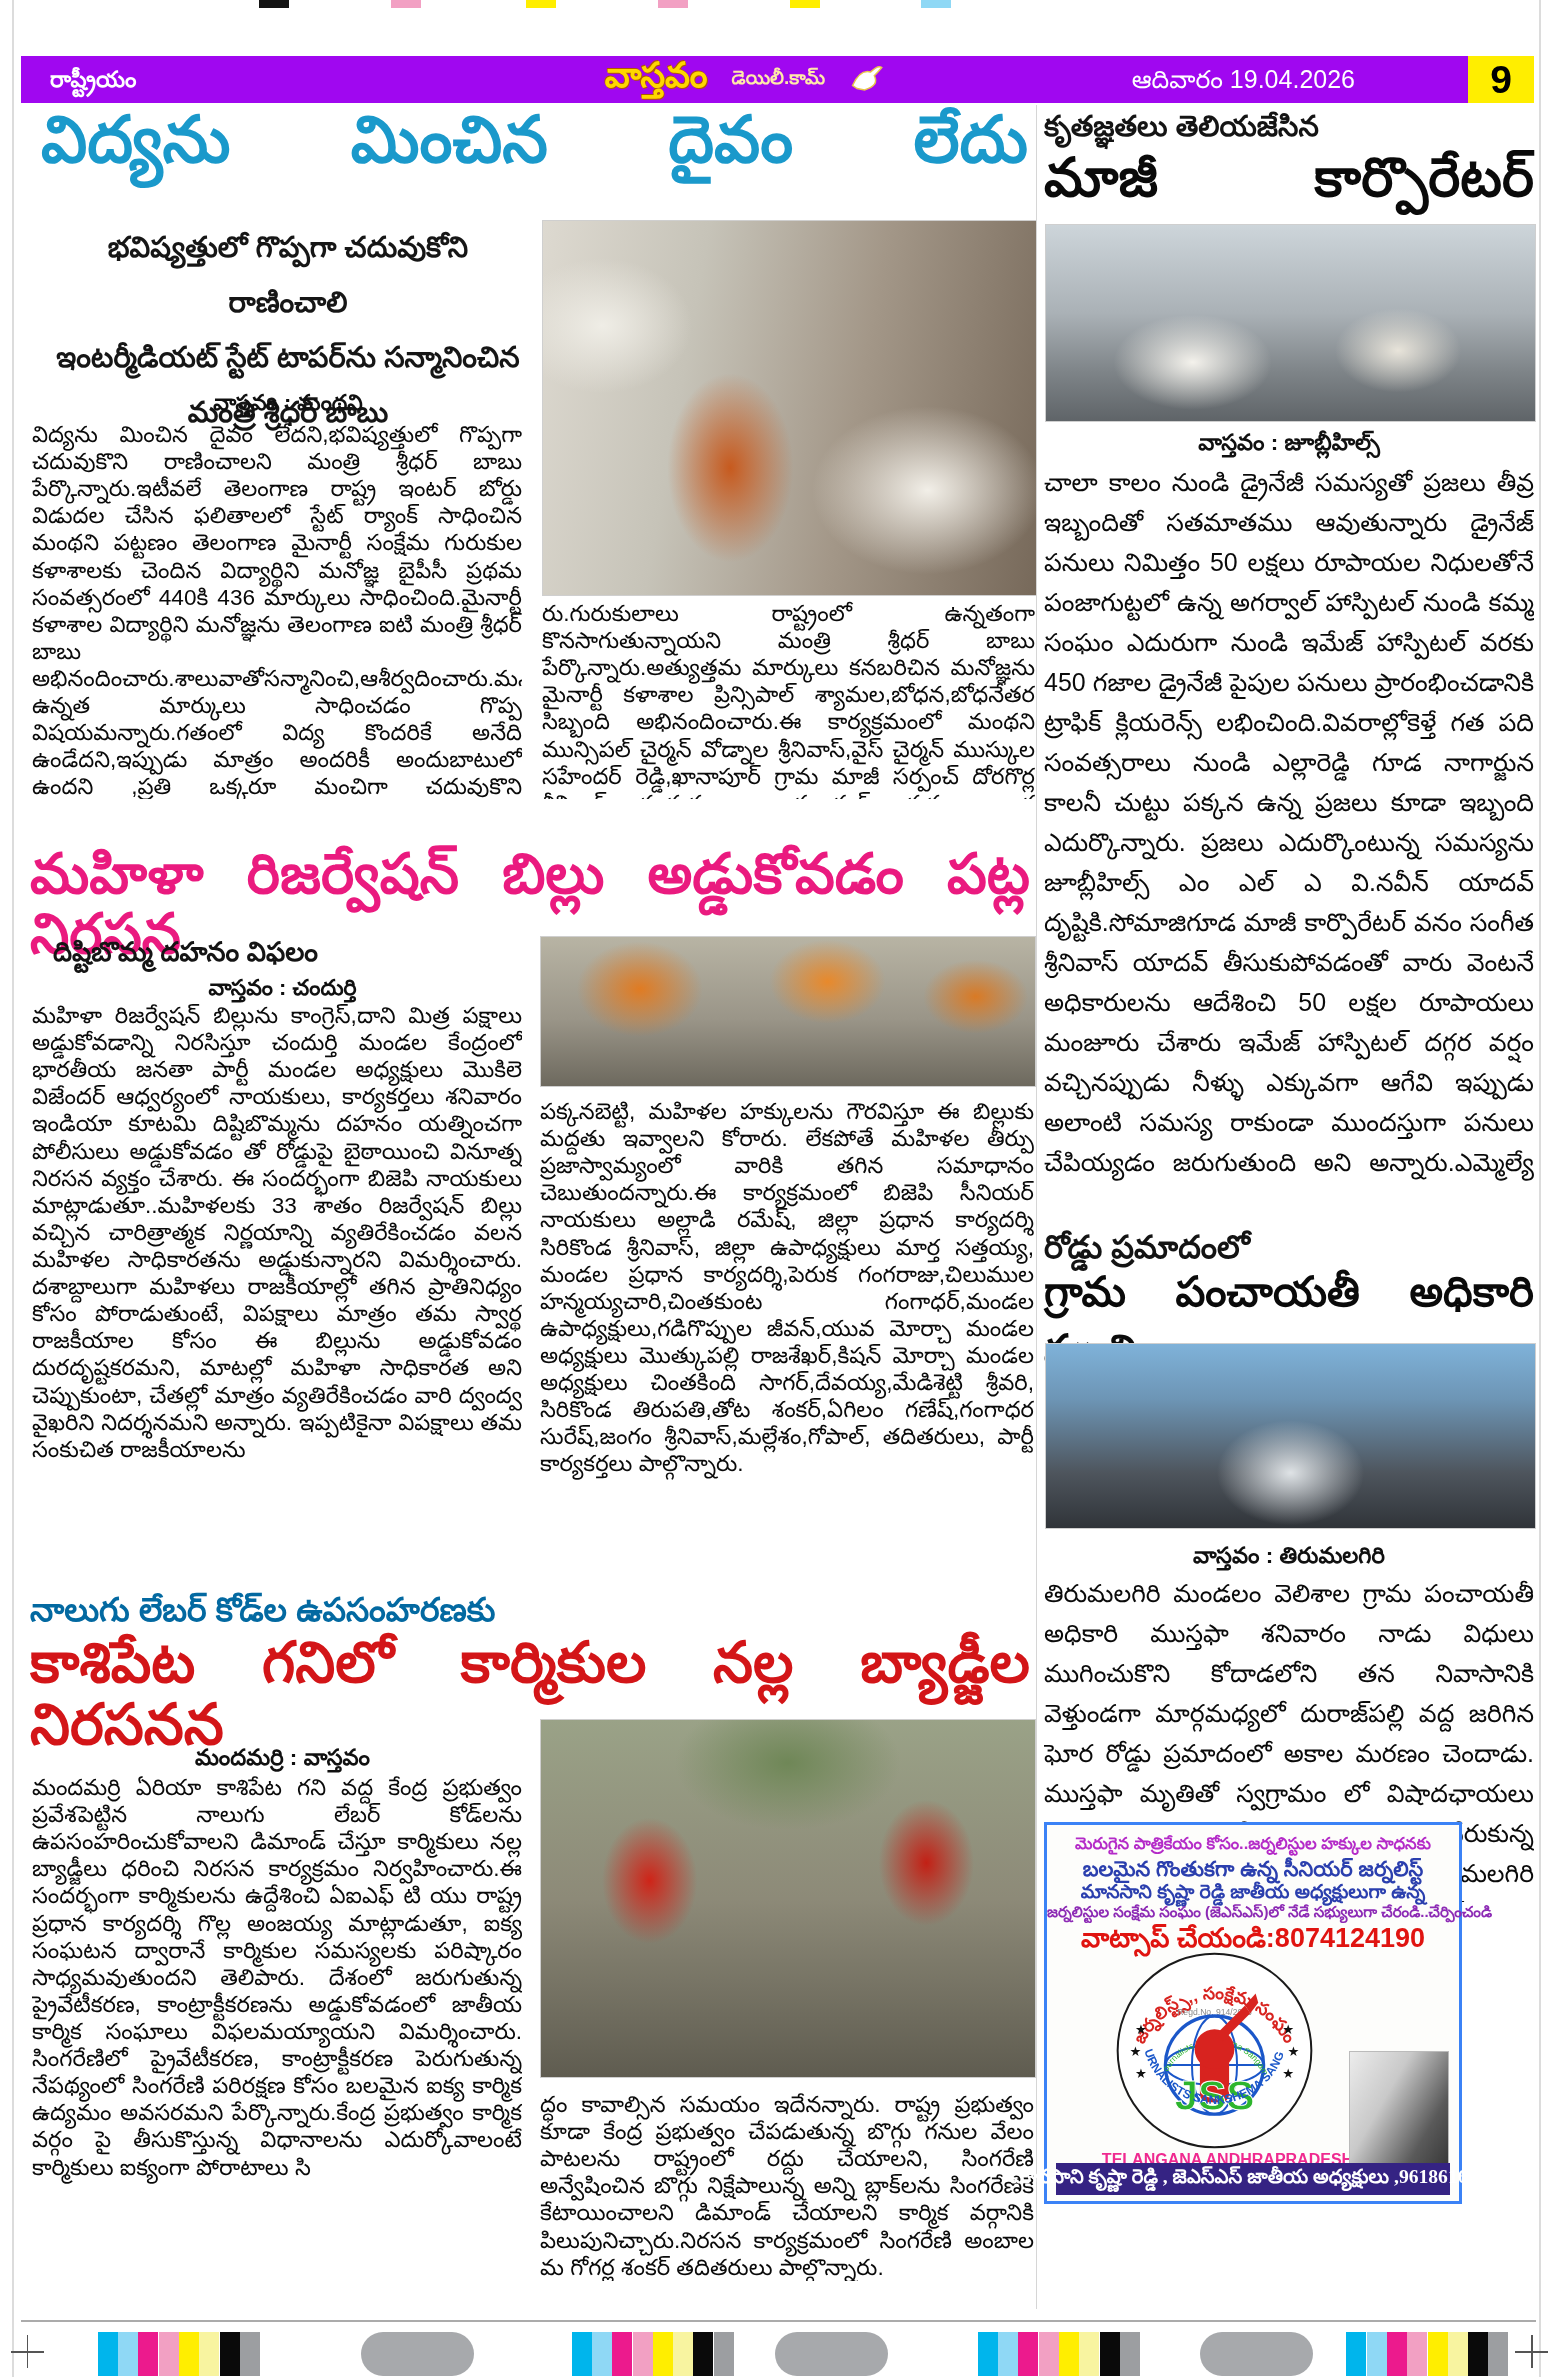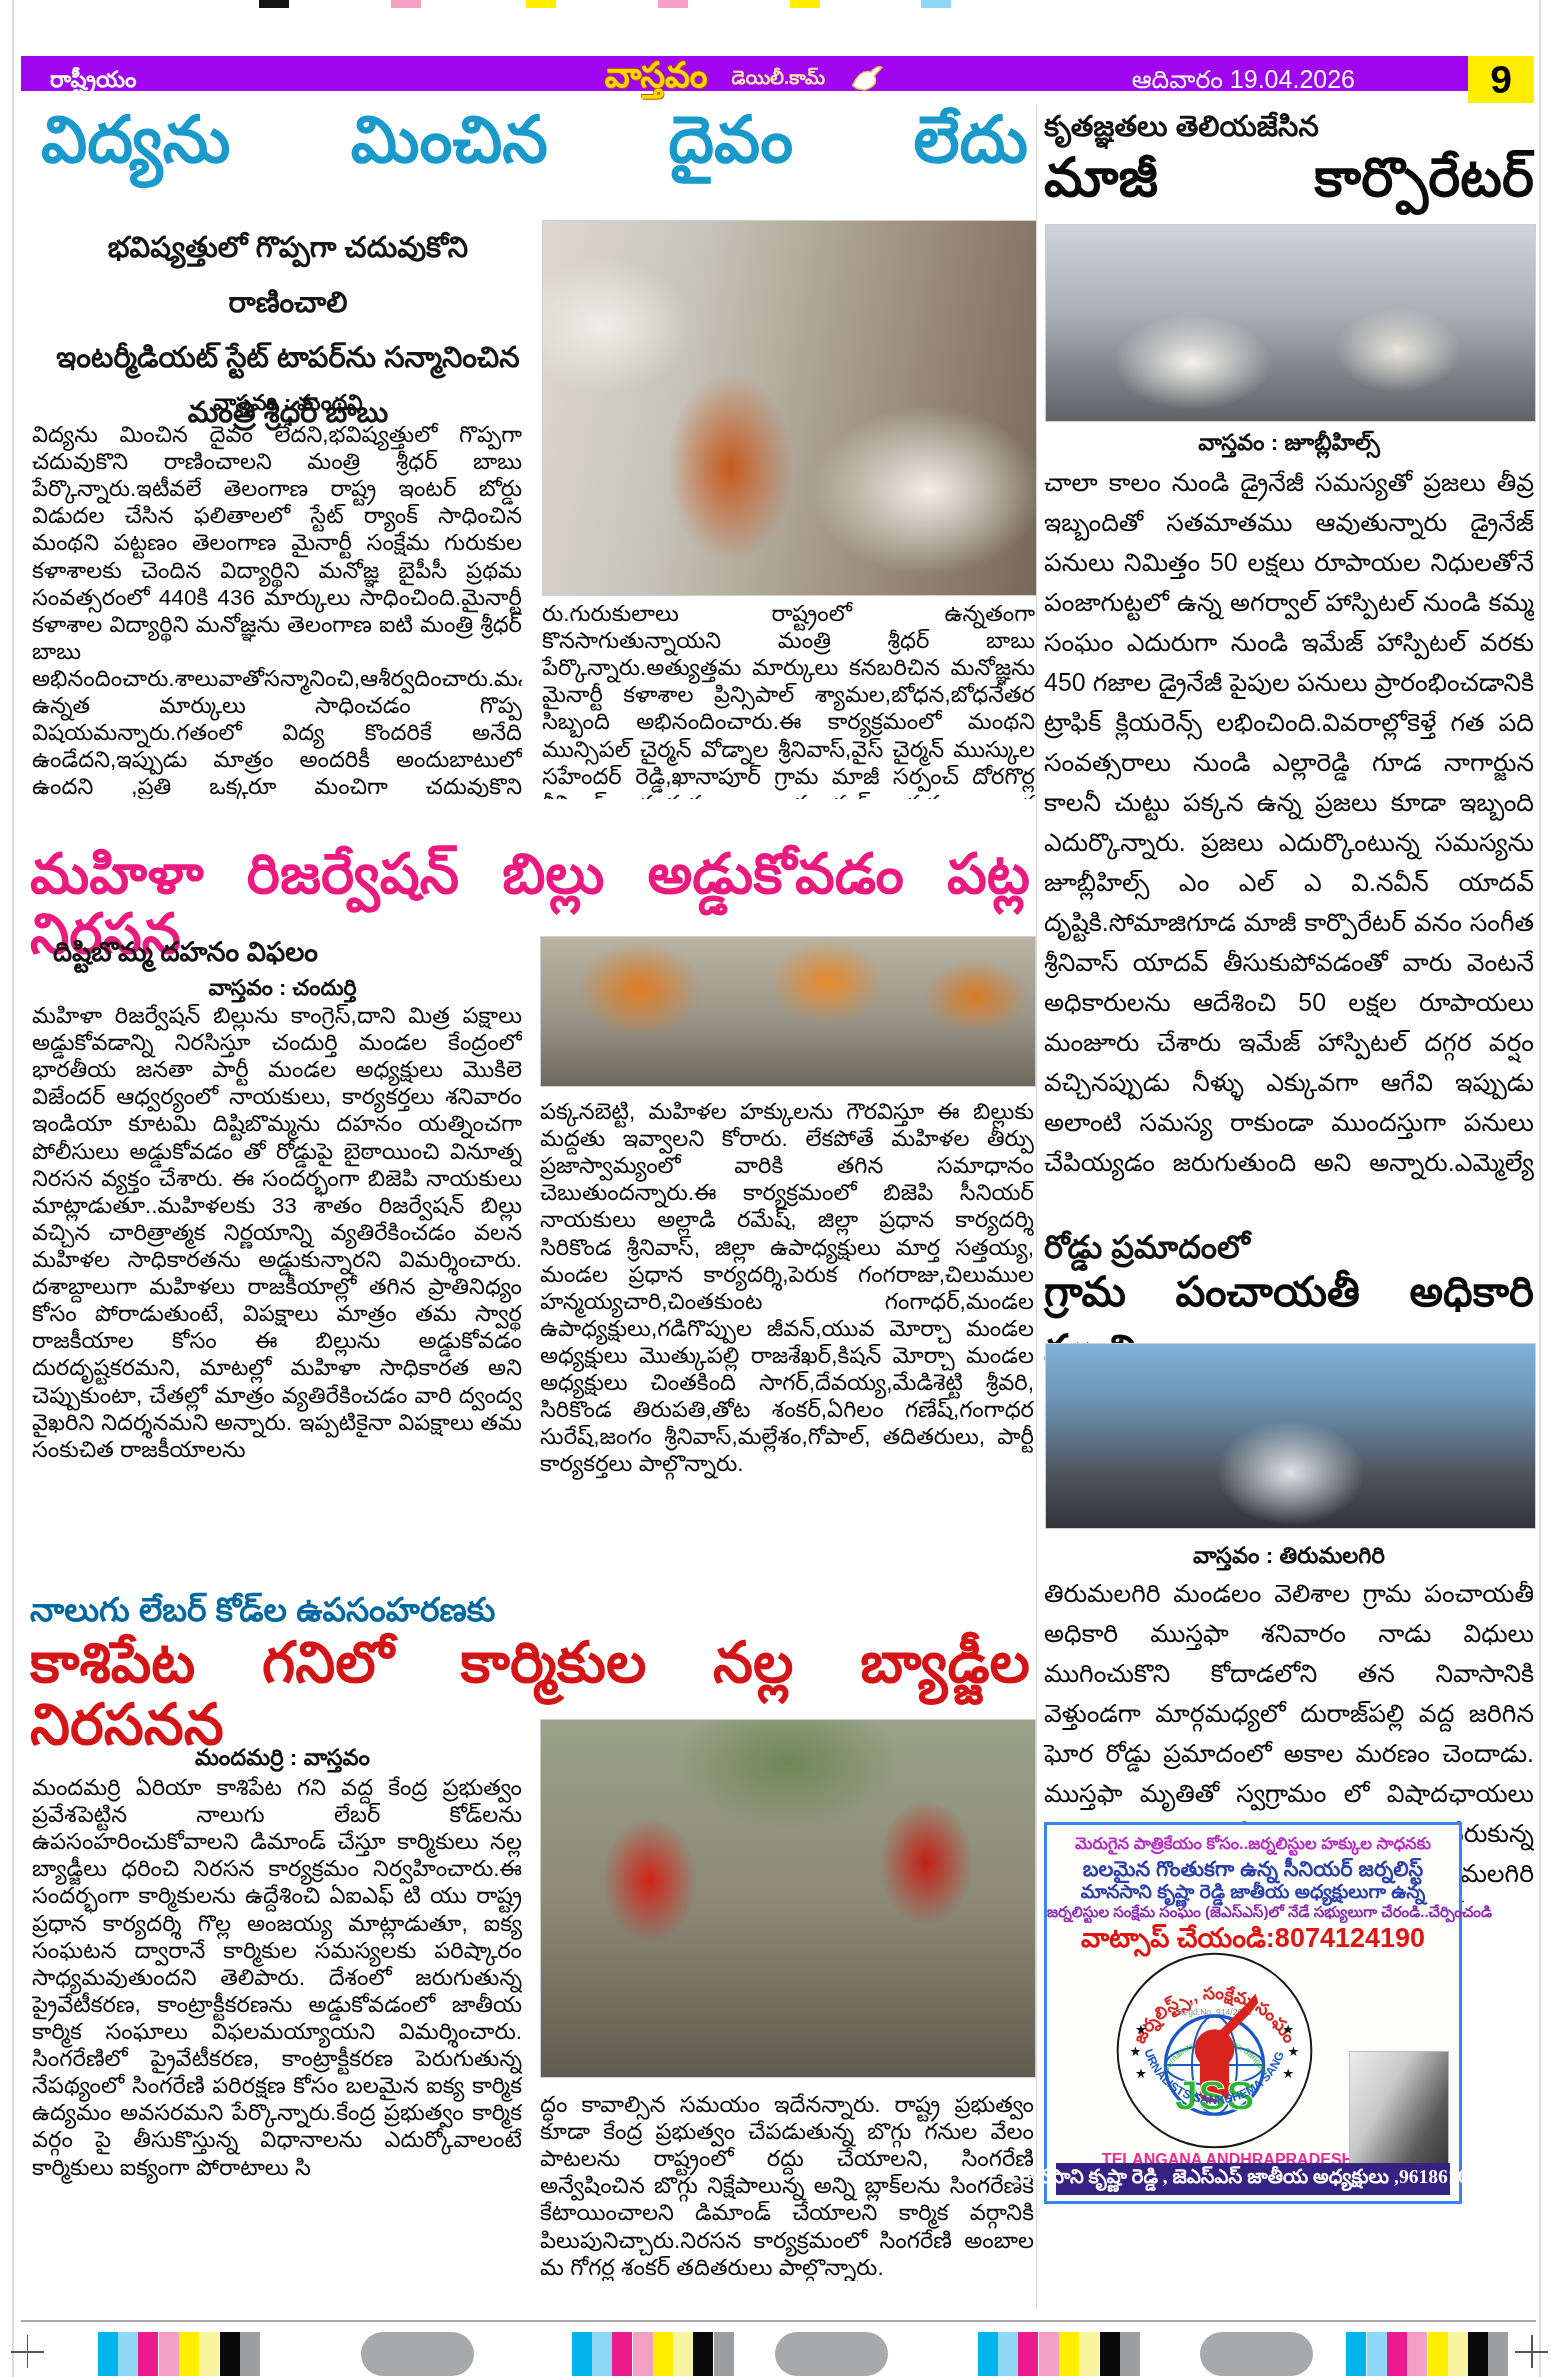--- a/index.html
+++ b/index.html
@@ -1,21 +1,21 @@
 <!DOCTYPE html>
 <html style="font-size:12px"><head>
 <meta charset="utf-8">
 <style>
   html,body{margin:0;padding:0;background:#e8e8e8;}
   .page{position:relative;width:1555px;height:2377px;background:#ffffff;overflow:hidden;
         font-family:"Liberation Sans","DejaVu Sans",sans-serif;color:#0a0a0a;}
   .abs{position:absolute;}
   .edge{position:absolute;top:0;height:100%;width:1.5px;background:#dcdcdc;}
   
-  .masthead{position:absolute;left:21px;top:56px;width:1447px;height:35px;background:#a007f0;}
+  .masthead{position:absolute;left:21px;top:56px;width:1447px;height:47px;background:#a007f0;}
   .mh-section{position:absolute;left:29px;top:0;height:47px;line-height:47px;color:#fff;font-size:22.6px;font-weight:bold;}
   .mh-center{position:absolute;left:50%;top:0;transform:translateX(-50%);height:47px;display:flex;align-items:center;gap:24px;white-space:nowrap;}
   .mh-brand{font-size:35px;font-weight:bold;color:#ffd600;text-shadow:0.8px 0.8px 0 #b05a00,-0.8px -0.8px 0 #b05a00;}
   .mh-suffix{font-size:19px;color:#ffe9a8;font-weight:bold;}
   .mh-date{position:absolute;right:113px;top:0;height:47px;line-height:47px;color:#fff;font-size:25px;}
   .pagenum{position:absolute;left:1468px;top:56px;width:66px;height:47px;background:#ffee00;color:#000;
            font-size:39px;font-weight:bold;display:flex;align-items:center;justify-content:center;}
   
   .hl{font-weight:bold;line-height:1.08;text-align:justify;text-align-last:justify;}
   .hl-edu{left:41px;top:105px;width:987px;font-size:65px;color:#1a99cb;}

